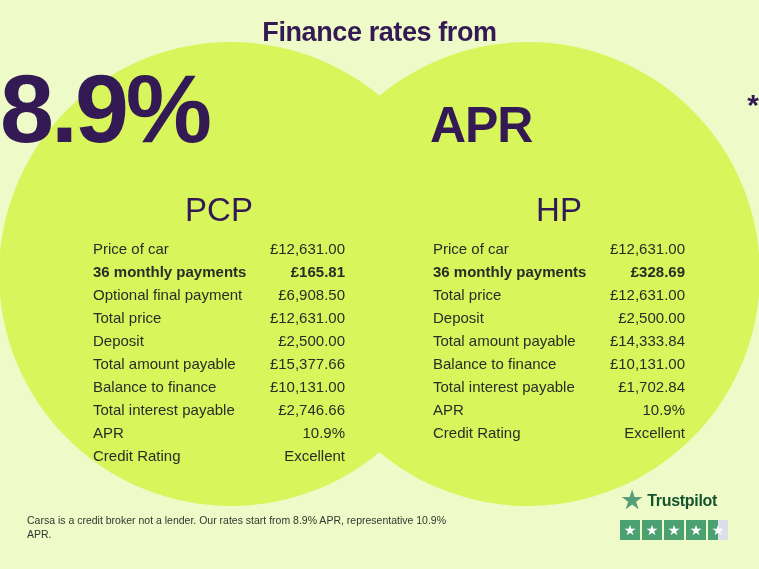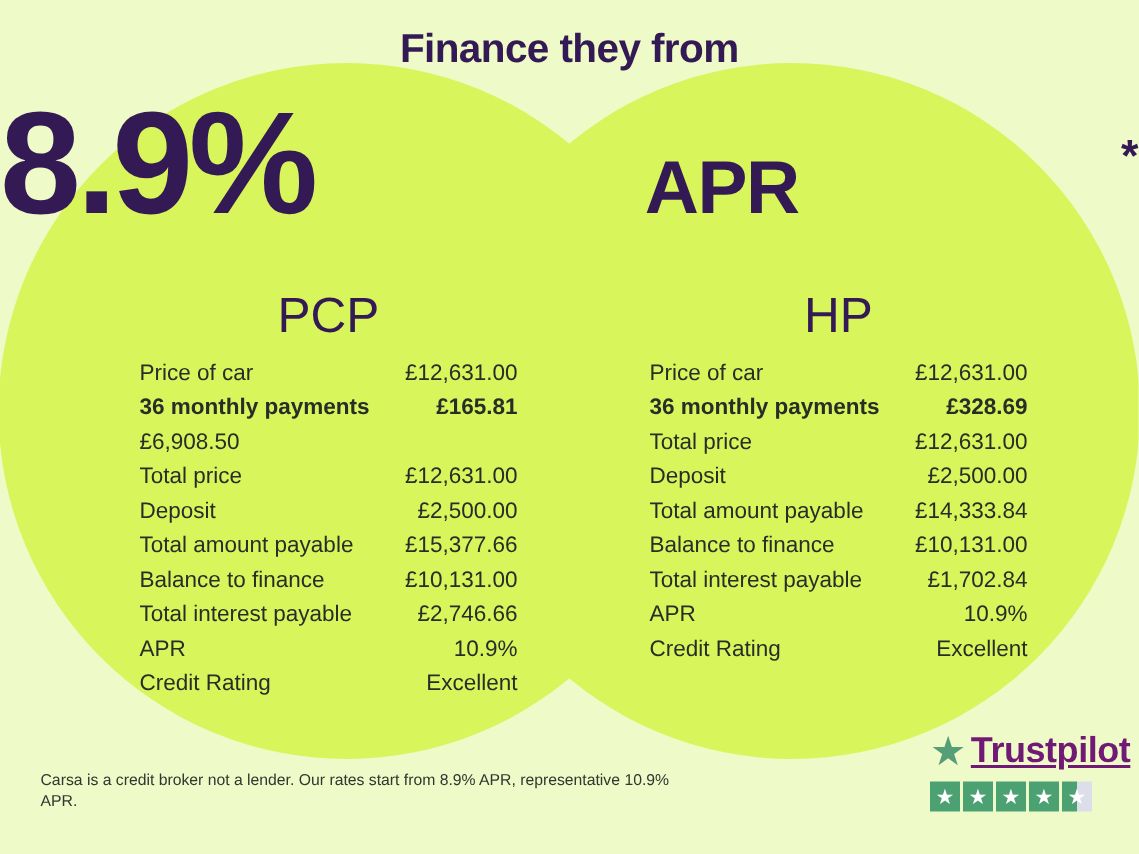--- a/index.html
+++ b/index.html
@@ -56,59 +56,60 @@
     font-size:10.5px;line-height:1.35;color:#33352f;
   }
 
   .trustpilot{position:absolute;left:620px;top:487px;width:125px;}
   .tp-logo{display:flex;align-items:center;}
   .tp-logo .tp-star{
     font-size:27px;line-height:1;color:var(--trustpilot_green,#4ca173);
     filter:saturate(0.85);
   }
   .tp-logo .tp-name{
-    font-size:24px;font-weight:700;color:#701a75;margin-left:3px;letter-spacing:-0.3px;text-decoration:underline;
+    font-size:16px;font-weight:700;color:#14532d;margin-left:3px;letter-spacing:-0.3px;
   }
   .tp-stars{display:flex;gap:2px;margin-top:6px;}
   .tp-box{
     width:20px;height:20px;
     background:var(--trustpilot_green,#4ca173);
     display:flex;align-items:center;justify-content:center;
     color:#ffffff;font-size:14px;line-height:1;
   }
   .tp-box.half{
     background:linear-gradient(90deg,var(--trustpilot_green,#4ca173) 50%,var(--half_star_gray,#dcdfe9) 50%);
   }
 </style>
 </head>
 <body>
 
 <div class="circle left"></div>
 <div class="circle right"></div>
 
-<div class="title">Finance they from</div>
+<div class="title">Finance rates from</div>
 
 <div class="rate-line">
   <span class="rate">8.9%</span>
   <span class="apr">APR</span>
   <span class="ast">*</span>
 </div>
 
 <section class="fin-table pcp">
   <h2>PCP</h2>
   <div class="rows">
     <div class="row">
         <span class="lab">Price of car</span>
         <span class="val">£12,631.00</span>
       </div>
     <div class="row emph">
         <span class="lab">36 monthly payments</span>
         <span class="val">£165.81</span>
       </div>
     <div class="row">
+        <span class="lab">Optional final payment</span>
         <span class="val">£6,908.50</span>
       </div>
     <div class="row">
         <span class="lab">Total price</span>
         <span class="val">£12,631.00</span>
       </div>
     <div class="row">
         <span class="lab">Deposit</span>
         <span class="val">£2,500.00</span>
       </div>

